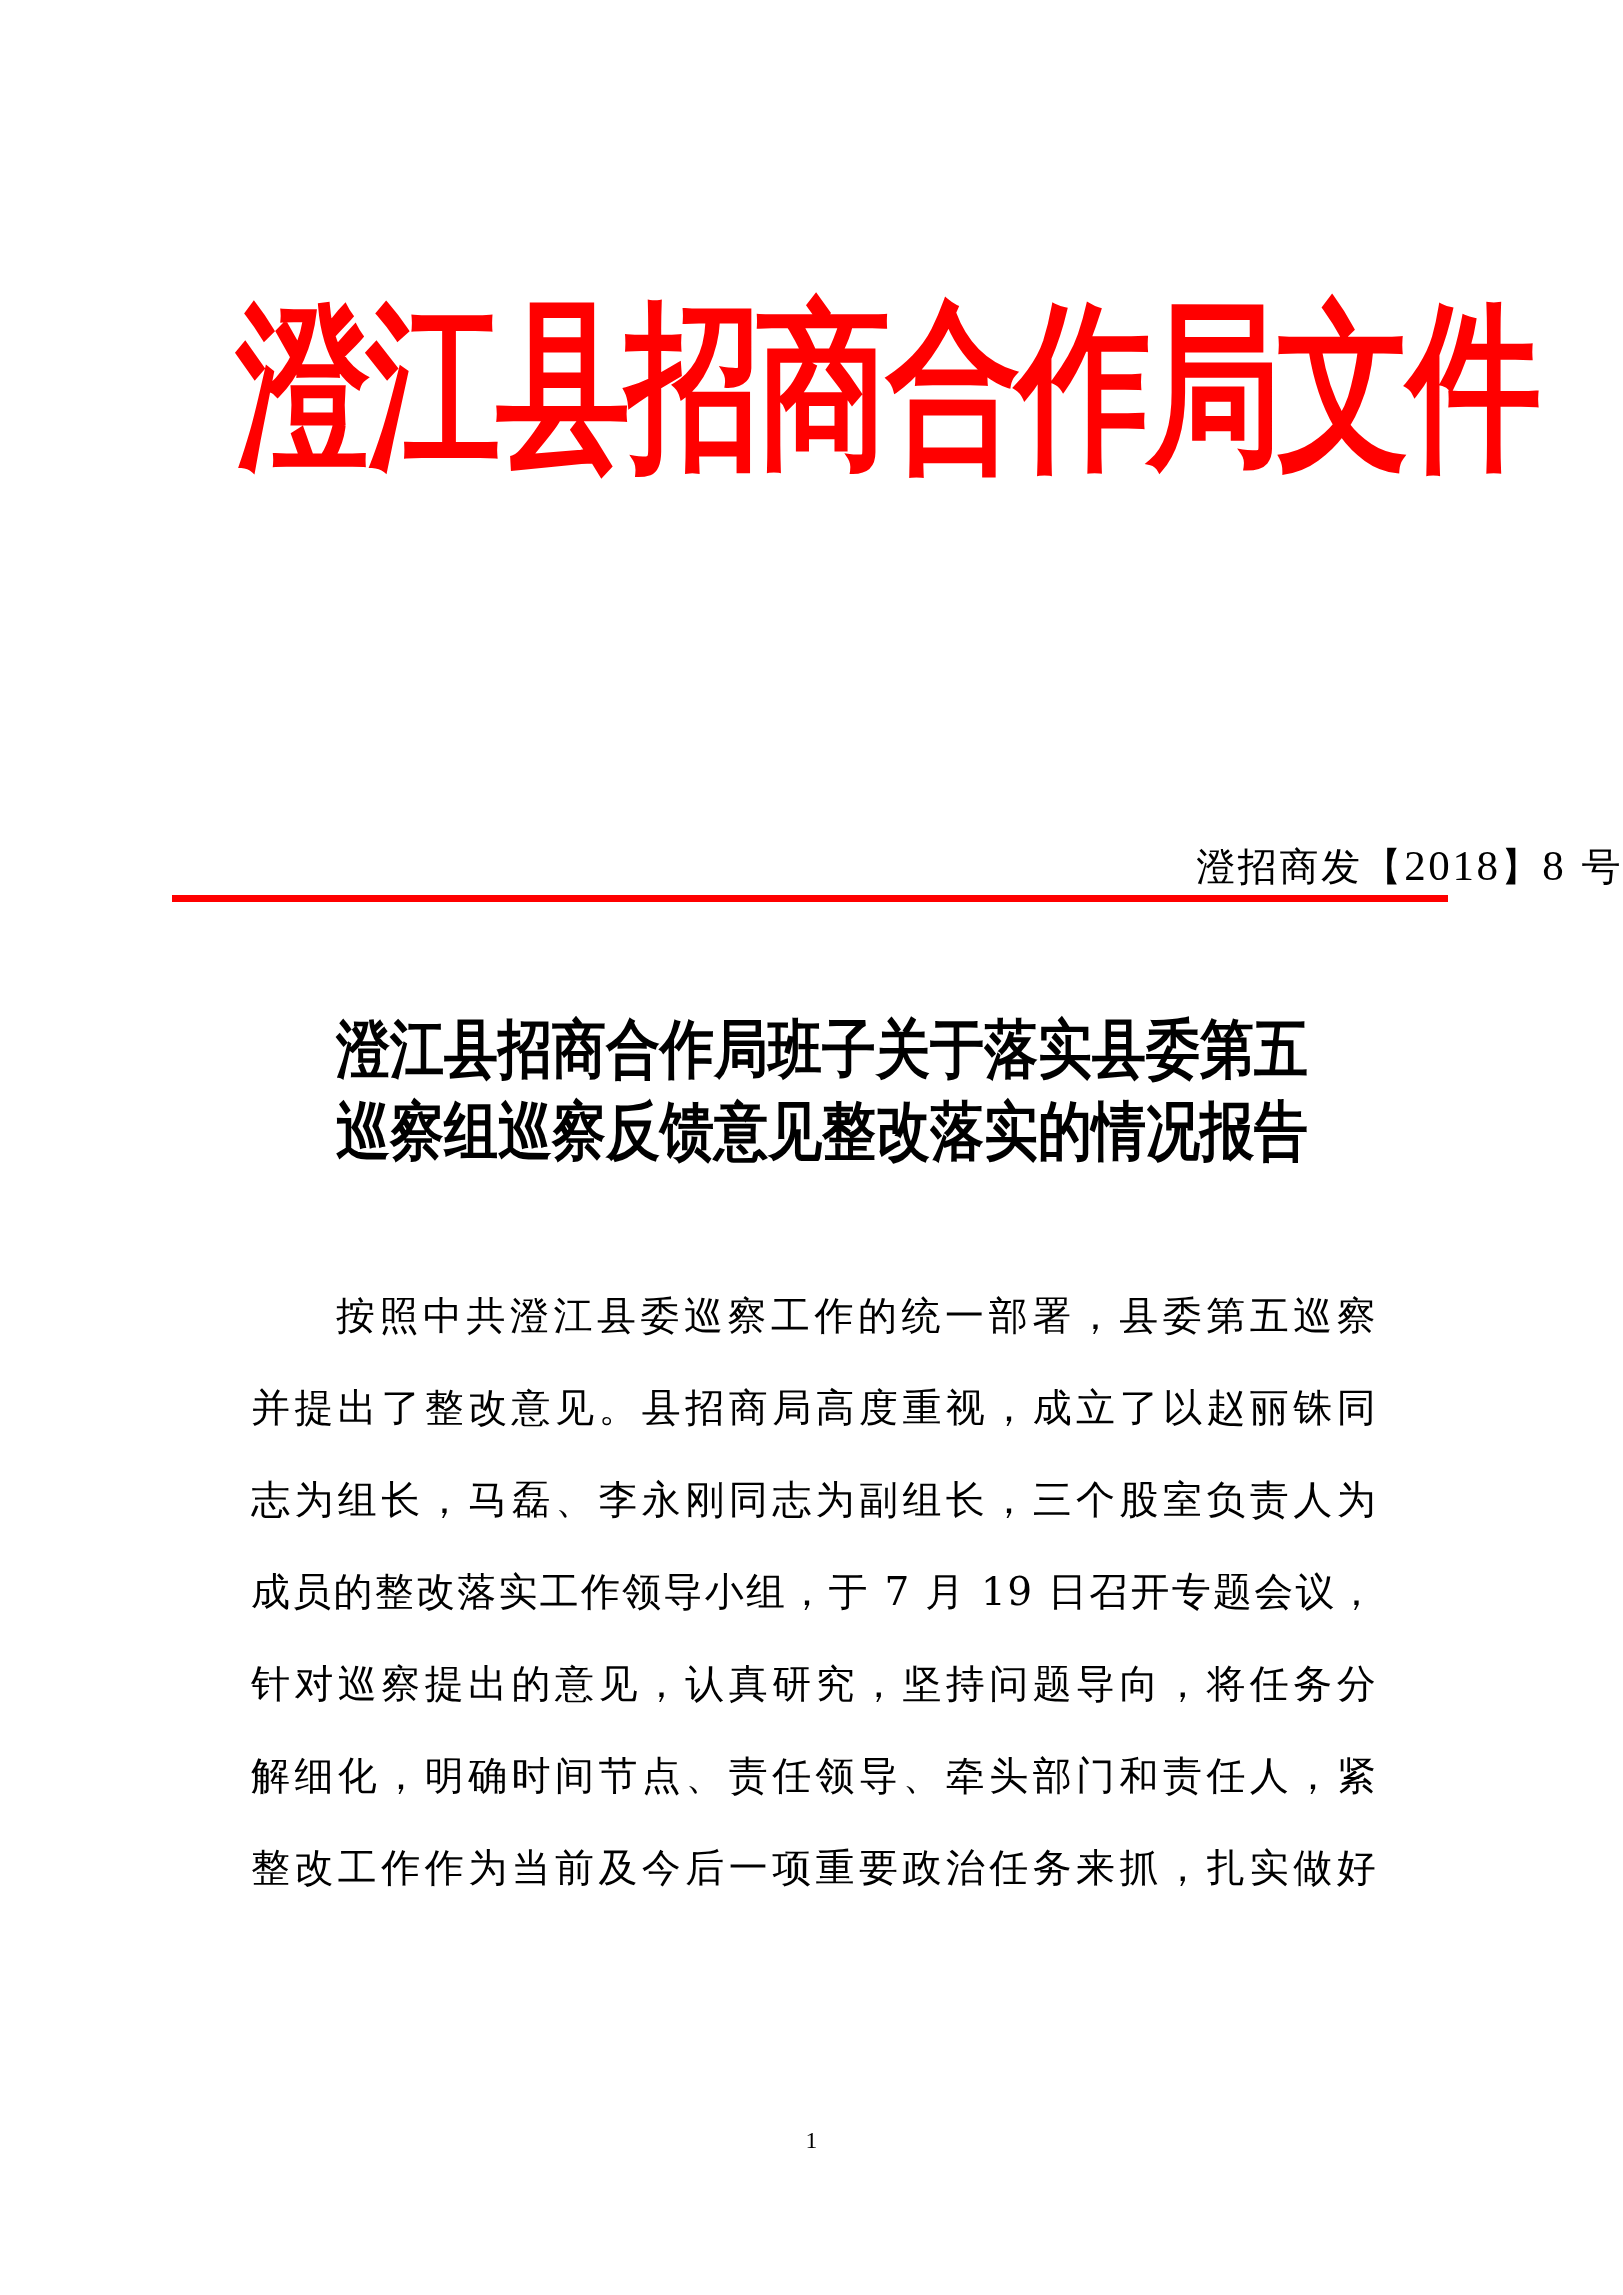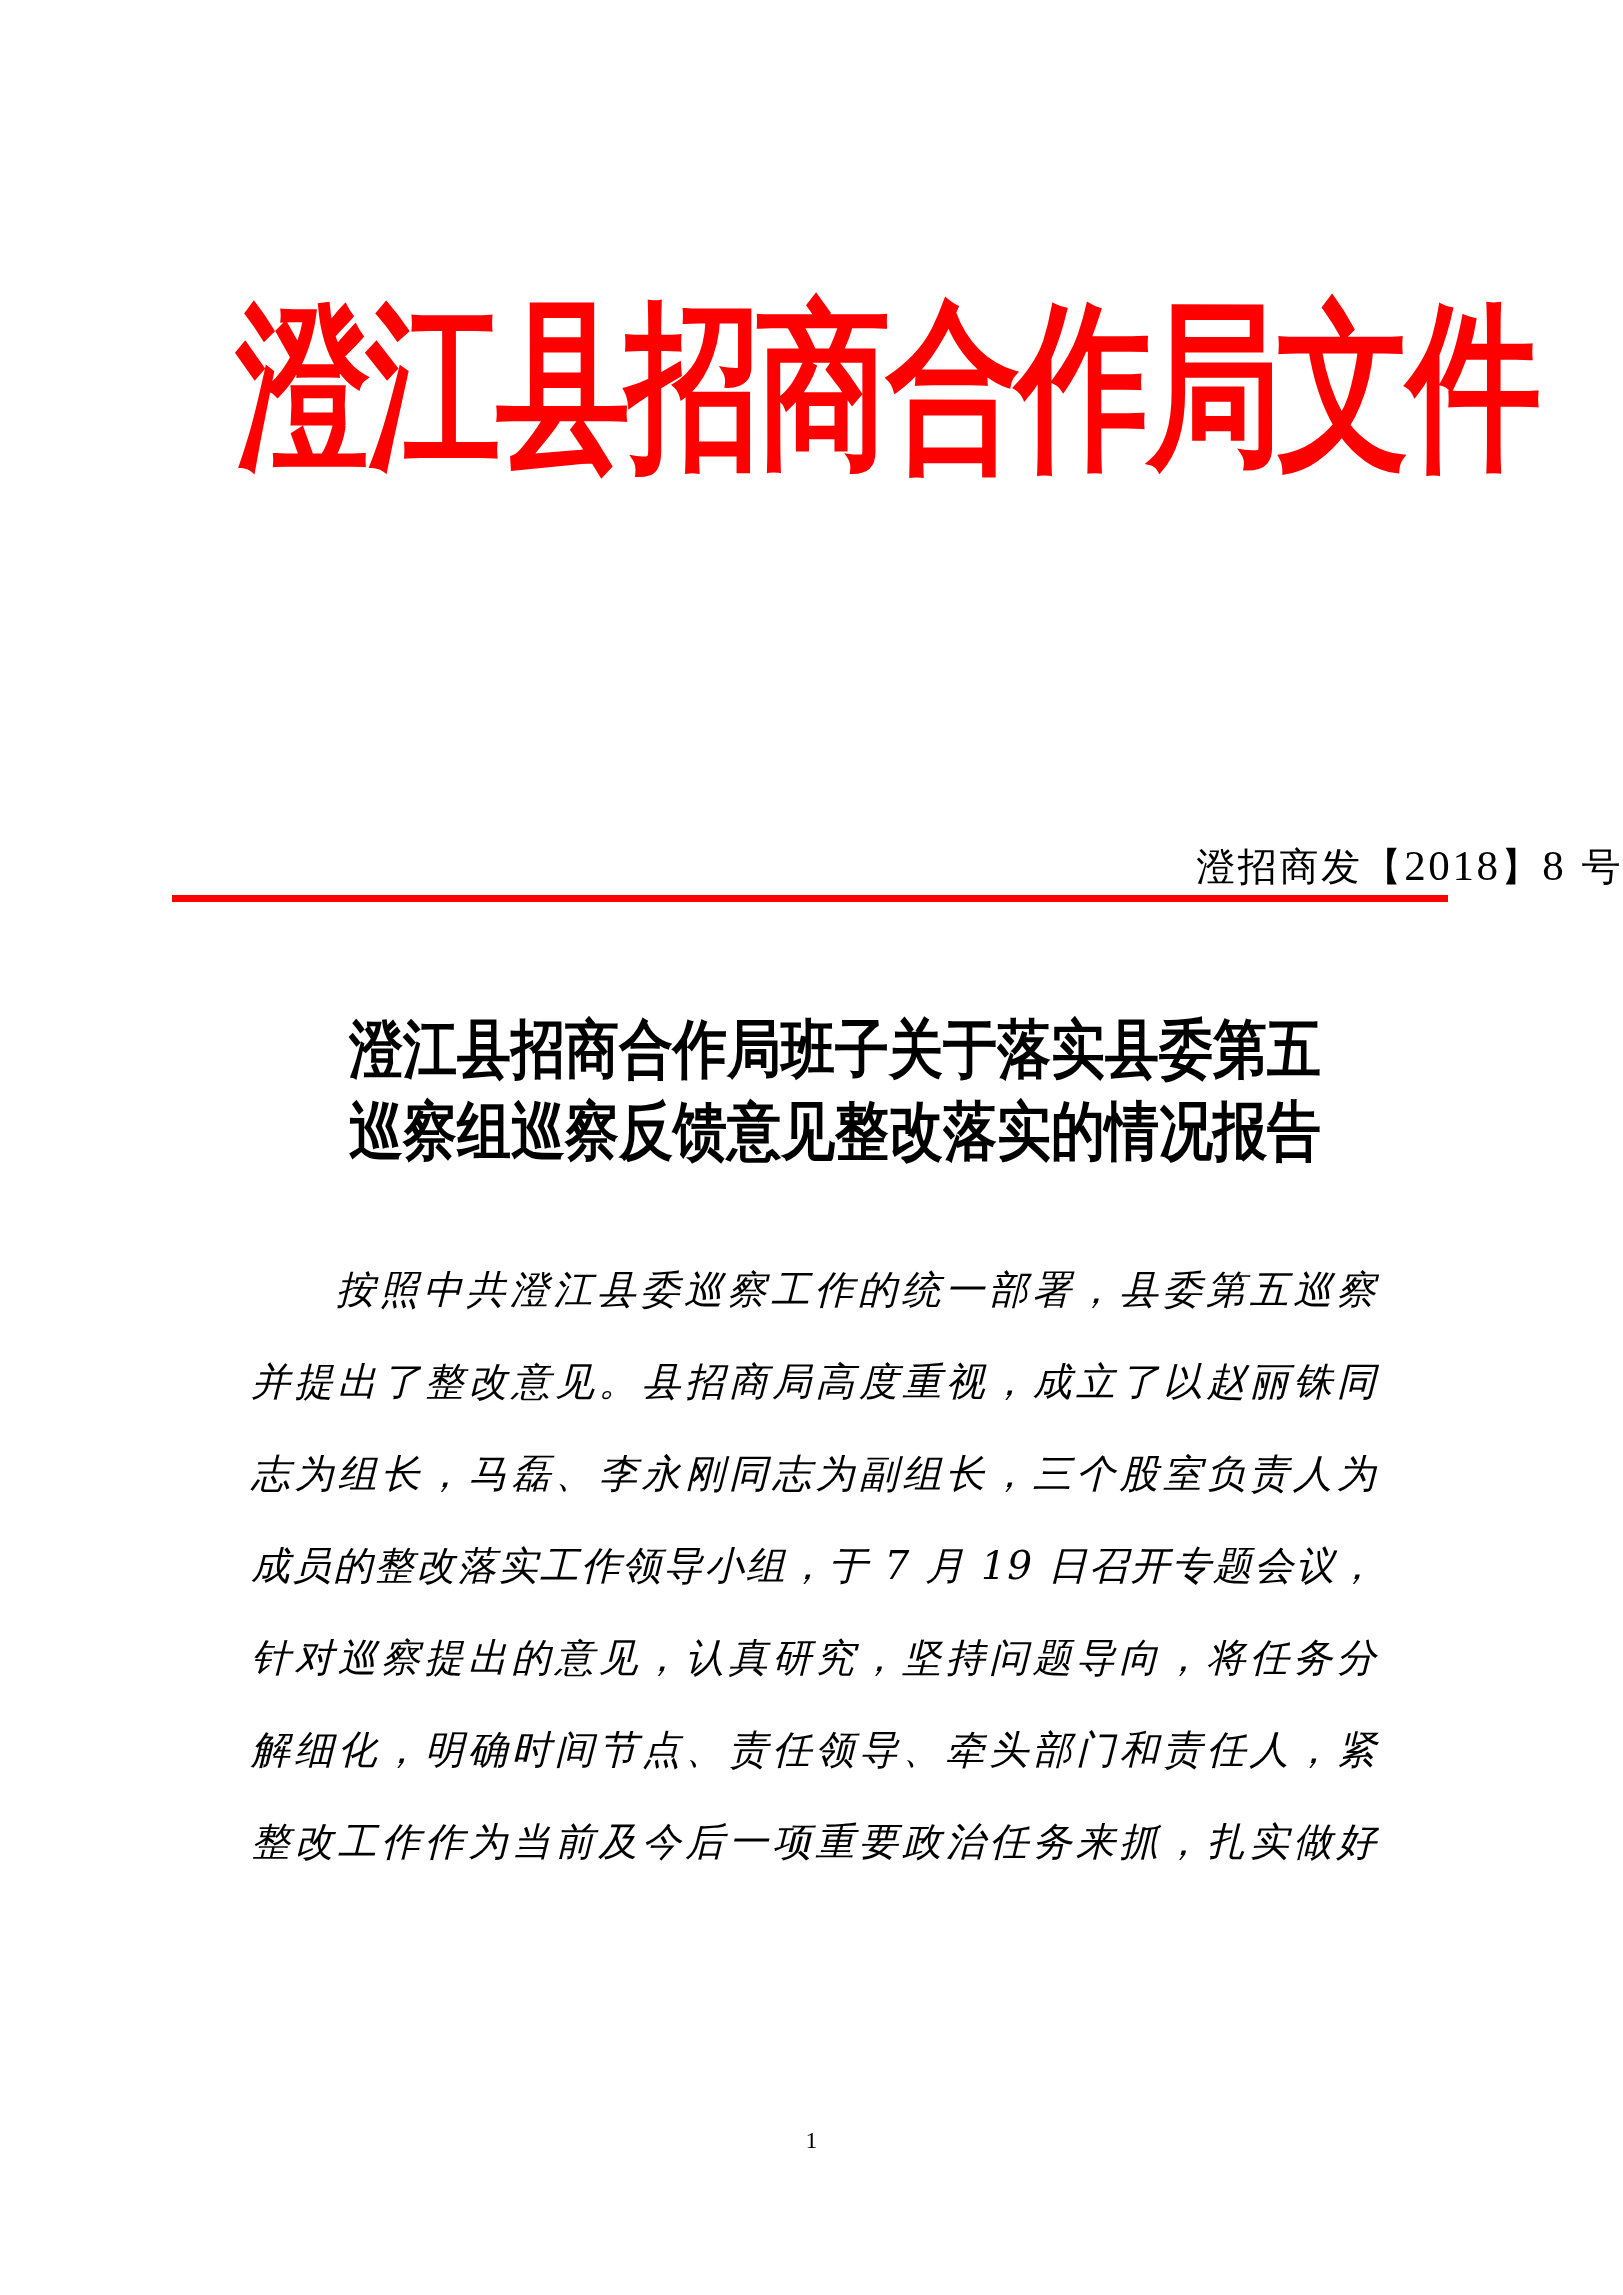--- a/index.html
+++ b/index.html
@@ -51,41 +51,40 @@
     .red-rule {
       position: absolute;
       left: 172px;
       top: 895px;
       width: 1276px;
       height: 6.5px;
       background: #ff0000;
     }
     .report-title {
       position: absolute;
-      left: 272px;
+      left: 259px;
       top: 1008px;
       width: 1126px;
       font-family: "DejaVu Serif", "Liberation Serif", serif;
       font-weight: bold;
       font-size: 54px;
       line-height: 82px;
       text-align: center;
       letter-spacing: 0px;
     }
     .report-title .line {
       display: block;
       white-space: nowrap;
       transform: scaleY(1.18);
     }
     .body-text {
       position: absolute;
       left: 251px;
-      top: 1244px;
+      top: 1270px;
       width: 1126px;
-      font-style: italic;
     }
     .body-text .line {
       display: block;
       height: 92px;
       line-height: 92px;
       font-family: "DejaVu Serif", "Liberation Serif", serif;
       font-size: 39px;
       text-align: justify;
       text-align-last: justify;
       white-space: nowrap;

